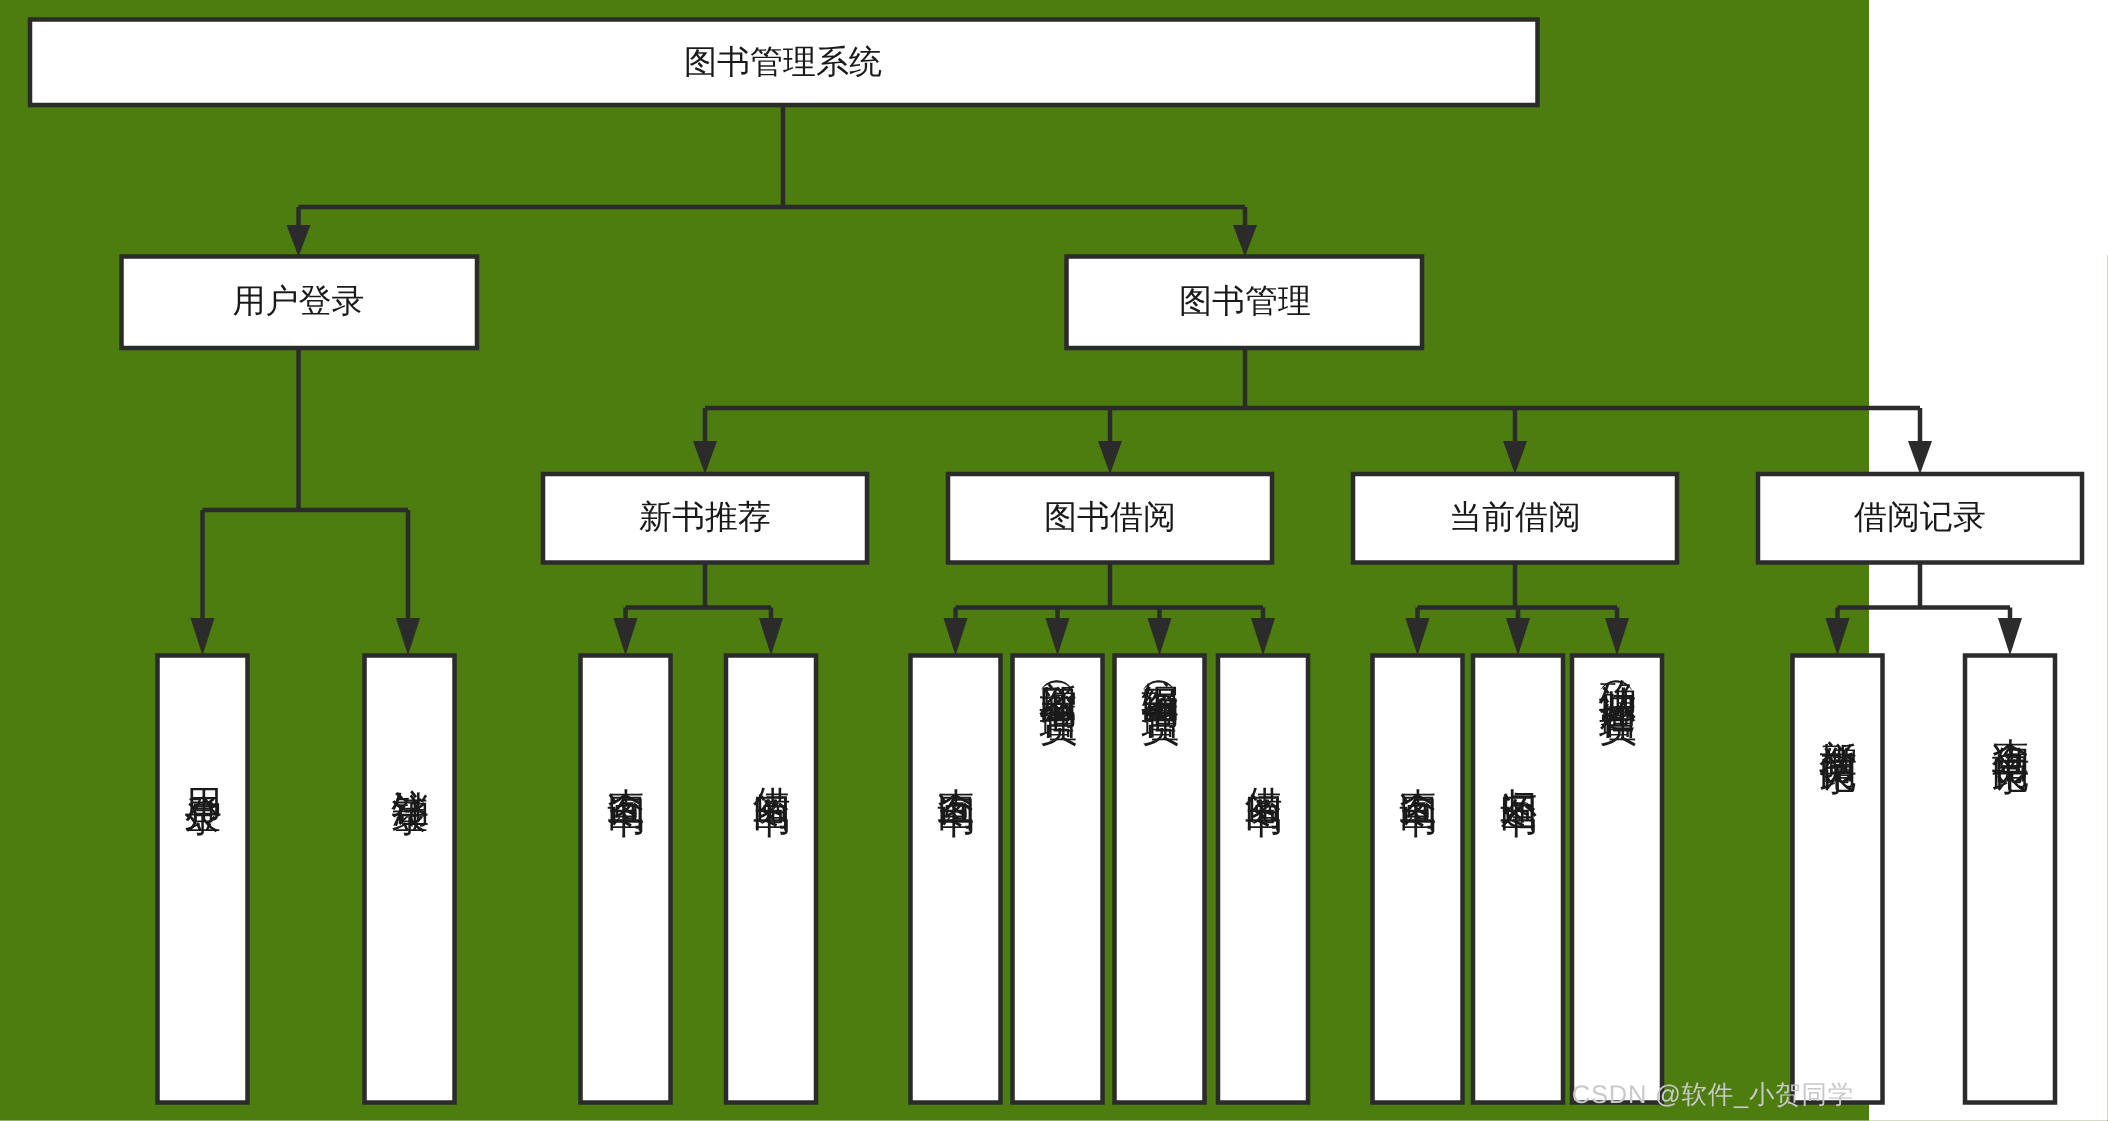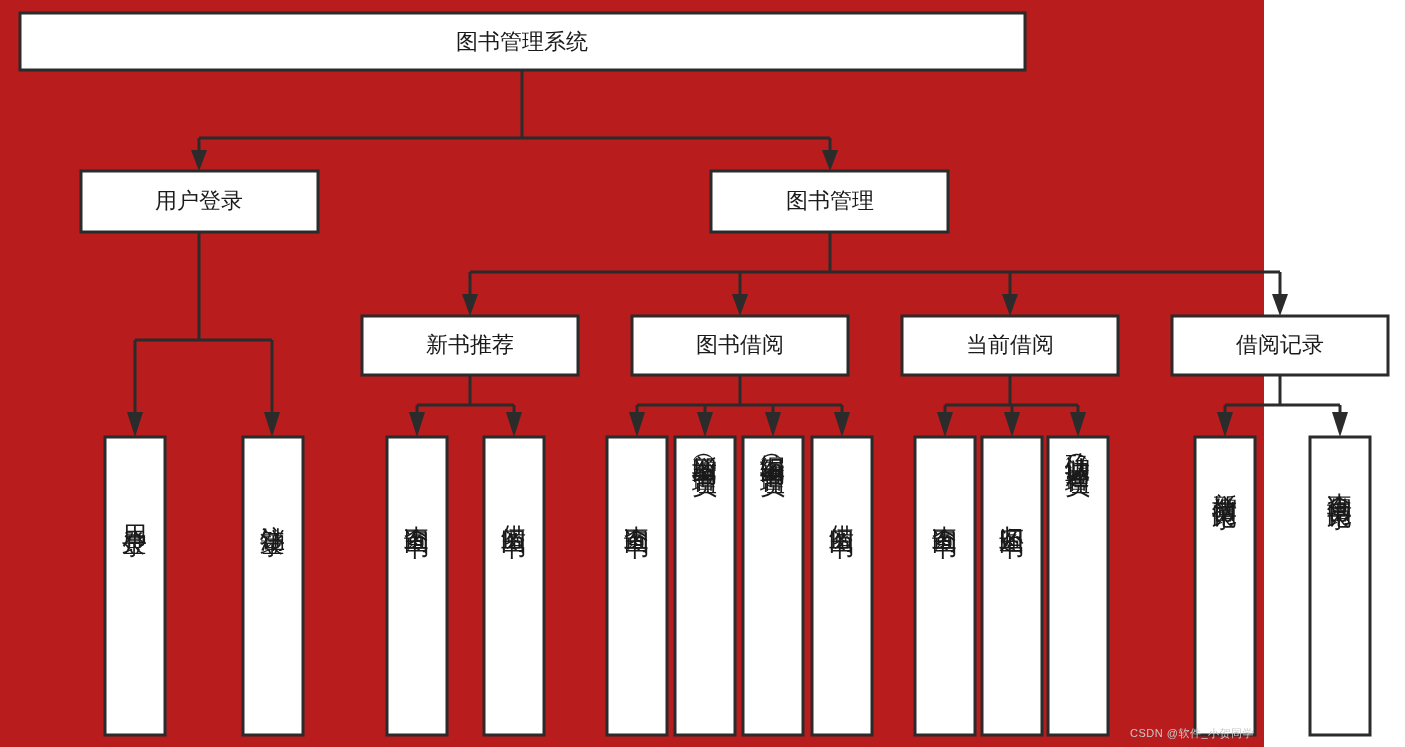--- a/index.html
+++ b/index.html
@@ -10,22 +10,21 @@
   body {
     width: 1405px;
     height: 747px;
     font-family: "Liberation Sans", sans-serif;
     overflow: hidden;
   }
   #diagram-root {
     position: relative;
     width: 1246px;
     height: 747px;
-    background: #b91c1c;
-    padding-left: 18px;
+    background: #4d7c0f;
   }
   svg.tree {
     position: absolute;
     top: 0;
     left: 0;
     width: 1405px;
     height: 747px;
   }
   .node-rect {
     fill: #ffffff;
@@ -55,21 +54,21 @@
     text-anchor: middle;
     writing-mode: vertical-rl;
     glyph-orientation-vertical: 0;
     letter-spacing: 3px;
   }
   .watermark {
     position: absolute;
     right: 10px;
     bottom: 6px;
     font-family: "Liberation Sans", sans-serif;
-    font-size: 11px;
+    font-size: 17px;
     color: #c9c9c9;
     white-space: nowrap;
     user-select: none;
     letter-spacing: 0.5px;
     margin-left: 40px;
   }
 </style>
 </head>
 <body>
 

